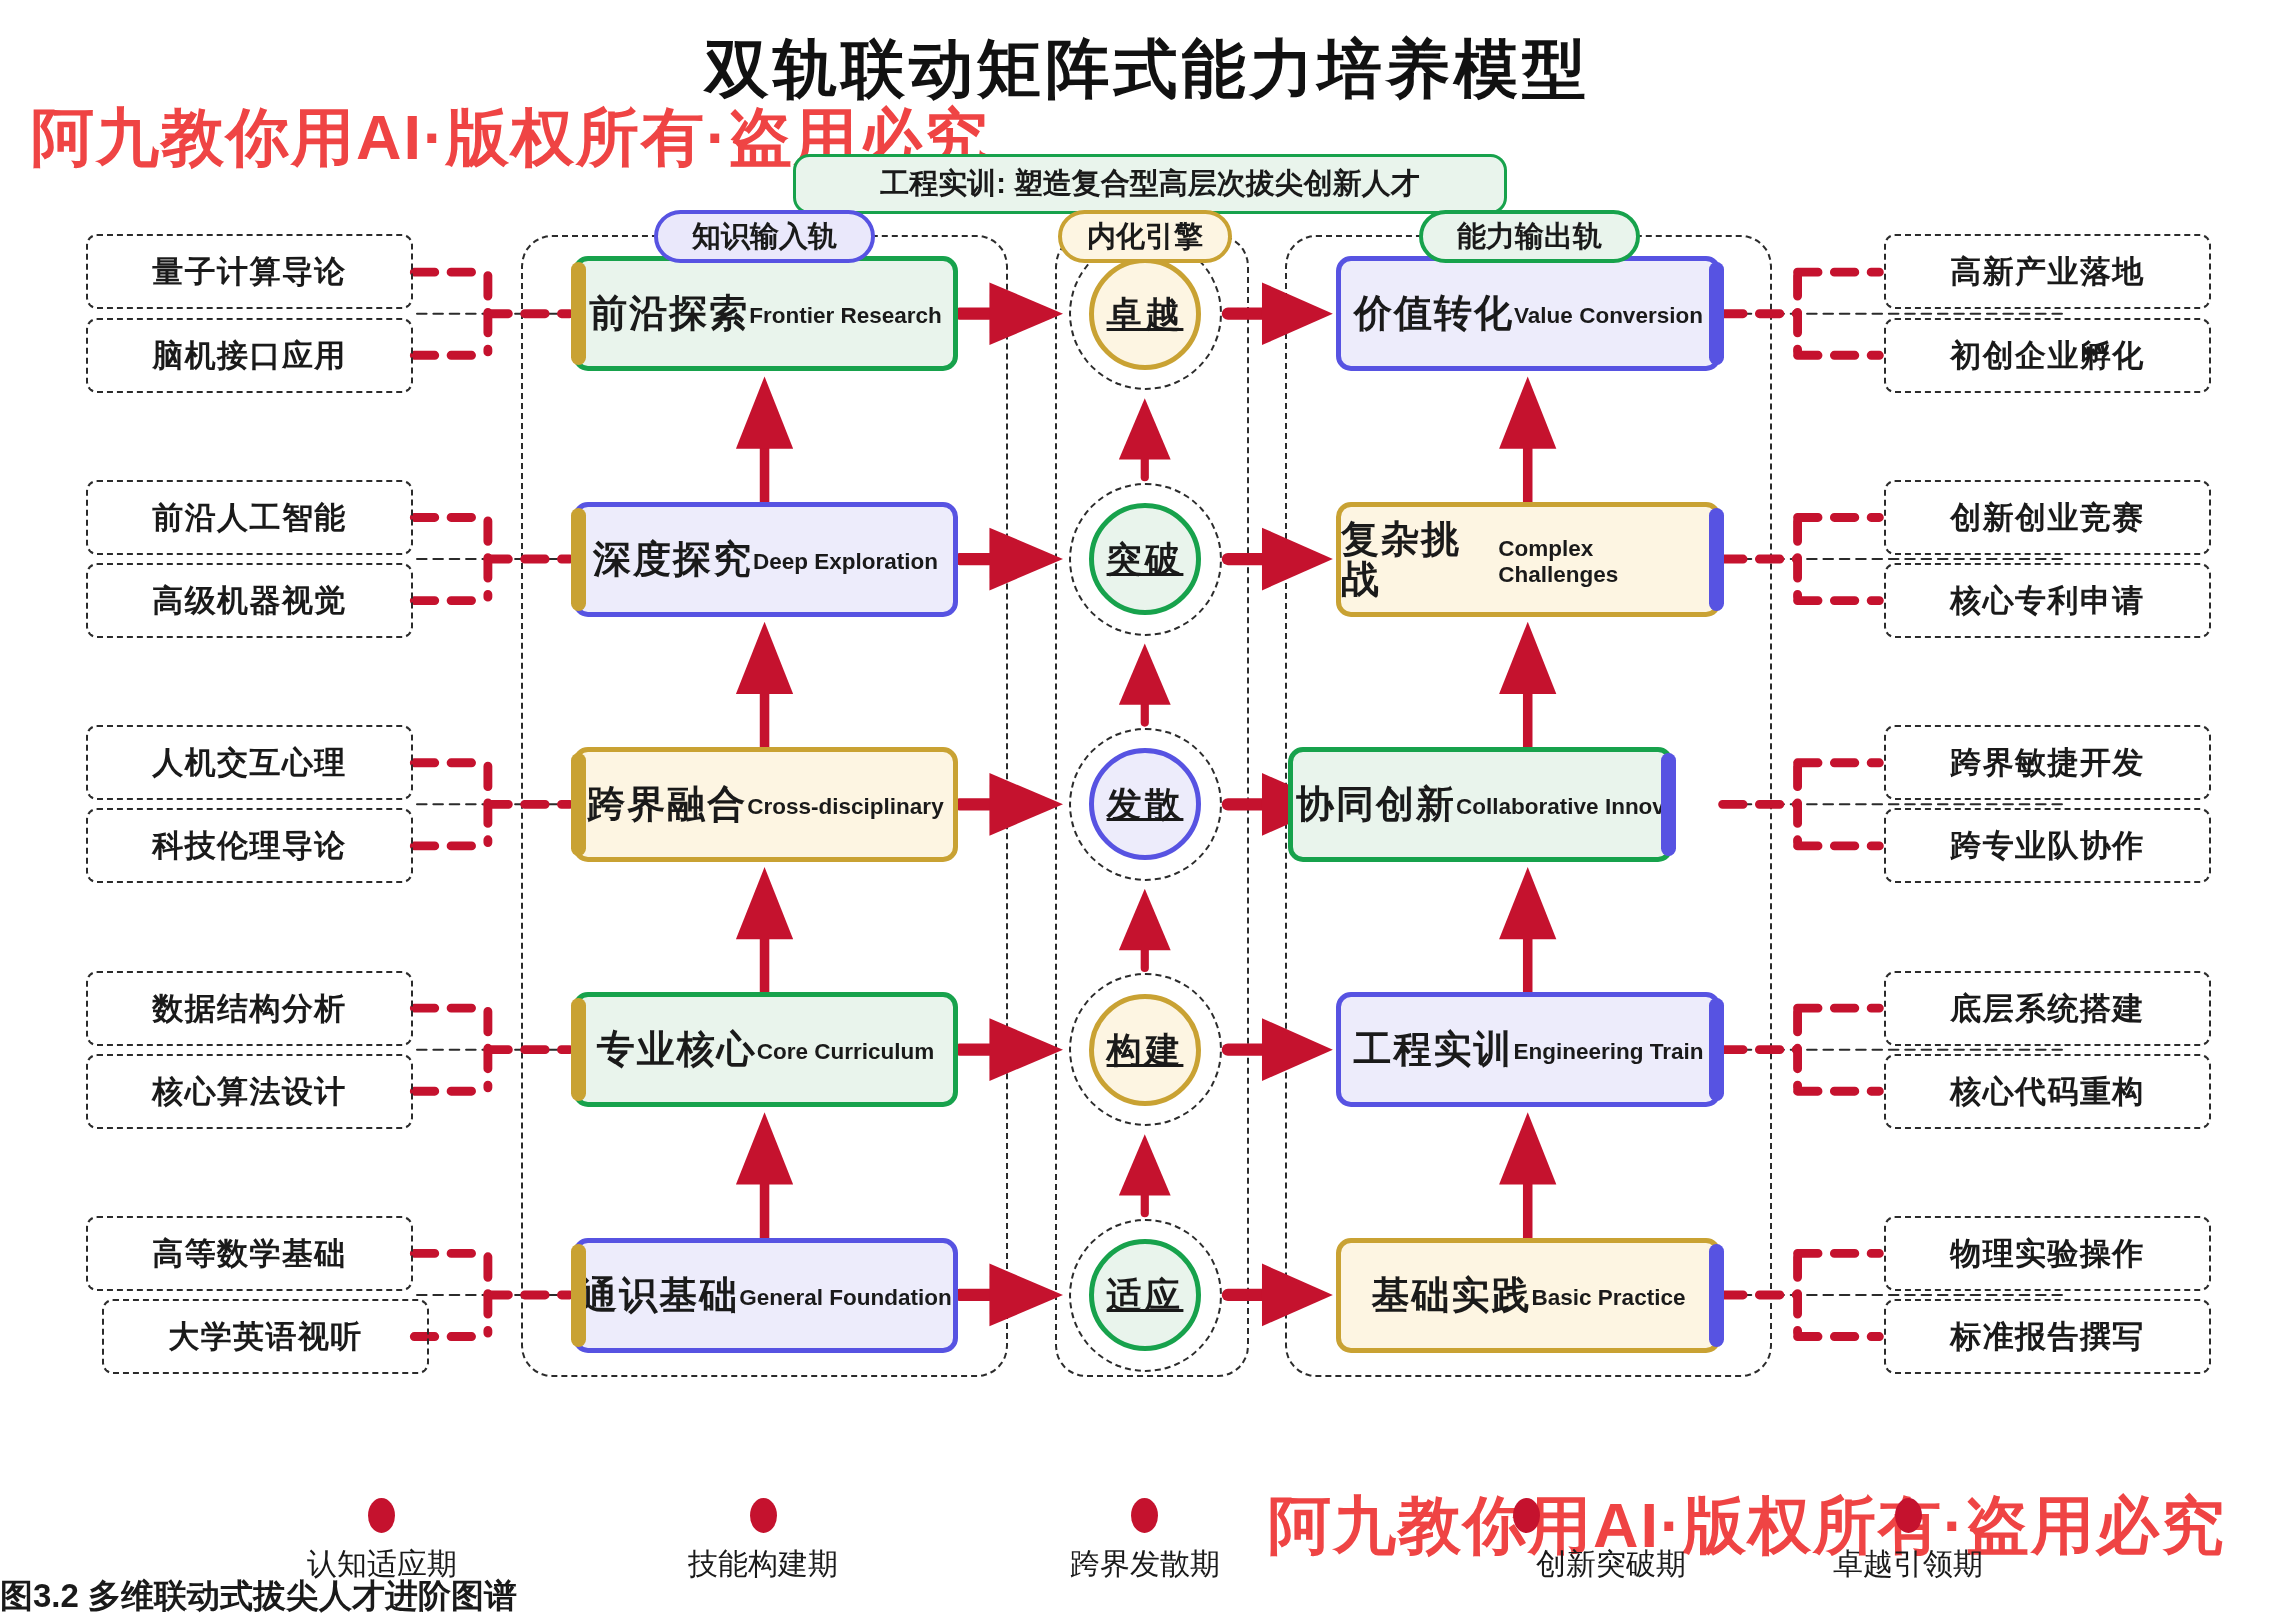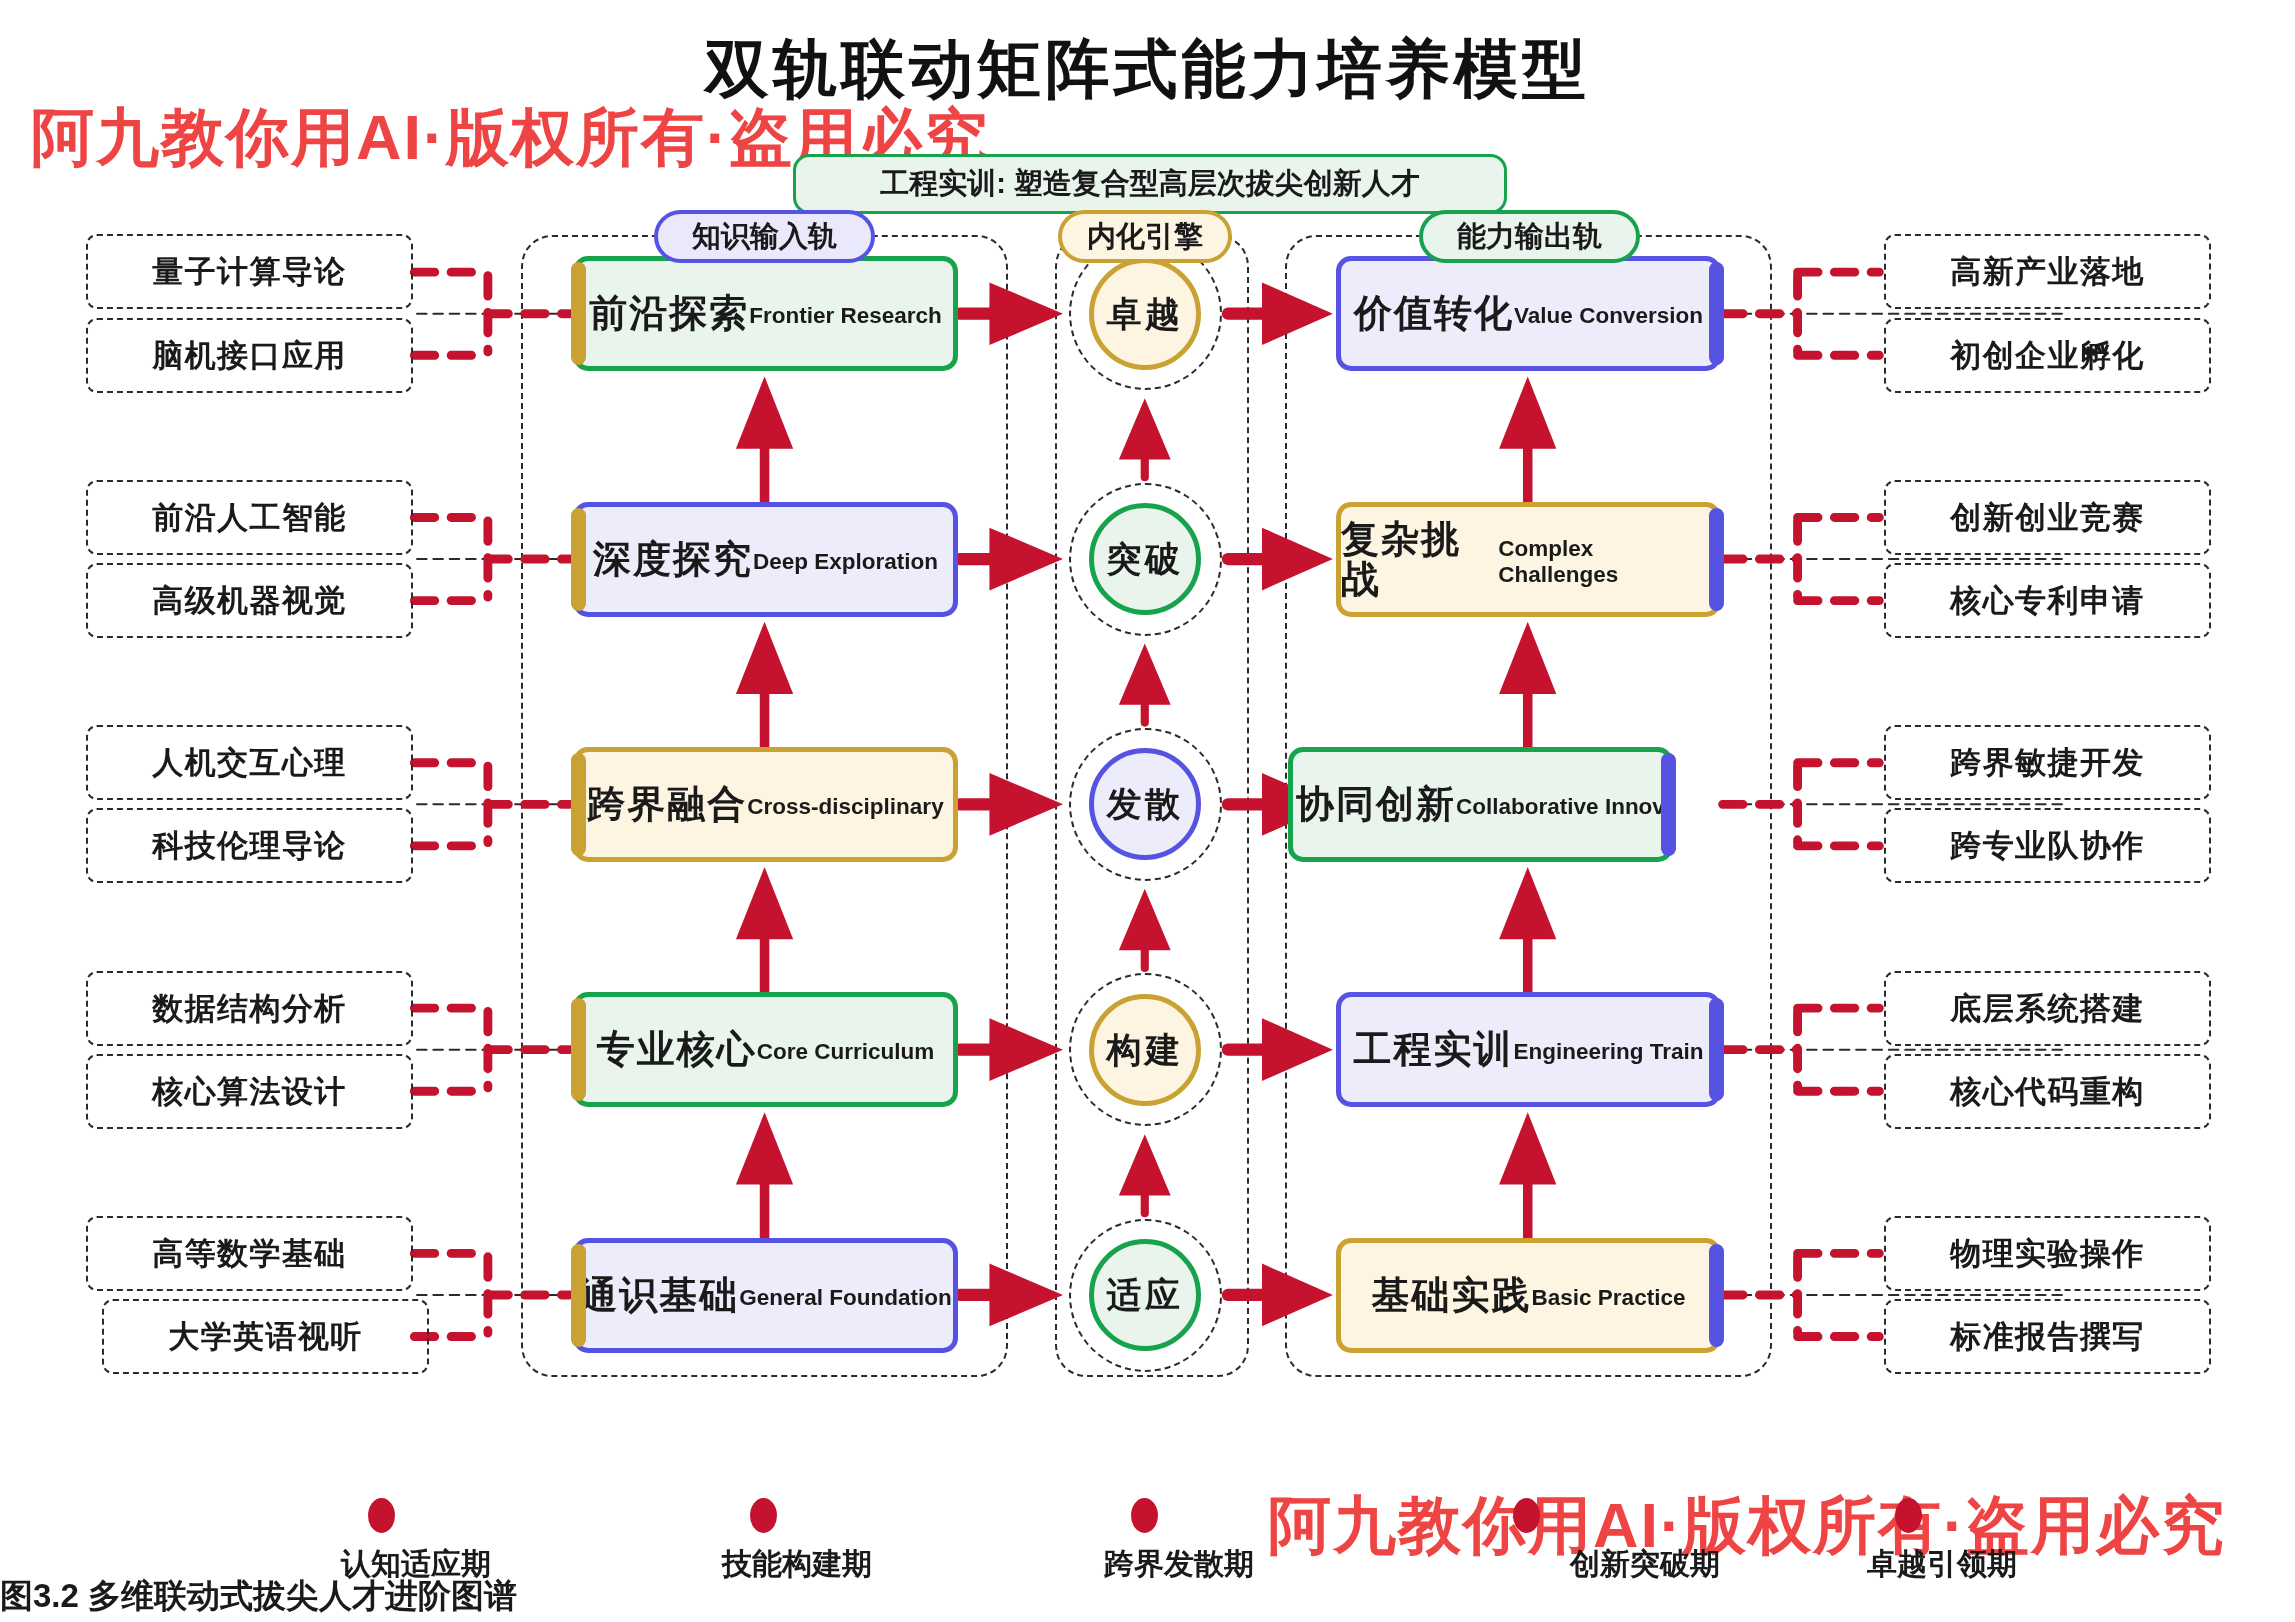--- a/index.html
+++ b/index.html
@@ -59,28 +59,28 @@
     border-radius:8.2px;background:var(--gold)}
   .acc-r::before{content:"";position:absolute;right:-7.5px;top:1.4px;bottom:1.4px;width:15px;
     border-radius:8.2px;background:var(--purple)}
   .ring{
     position:absolute;width:153px;height:153px;z-index:3;
     border:2px dashed #2b2b2b;border-radius:50%;
   }
   .circ{
     position:absolute;width:112px;height:112px;z-index:3;border-radius:50%;border:5.5px solid;
     display:flex;align-items:center;justify-content:center;
-    font-size:35px;font-weight:900;letter-spacing:3.4px;
+    font-size:35px;font-weight:900;letter-spacing:3.4px;text-decoration:underline;
   }
   .c-green{border-color:var(--green);background:var(--mint)}
   .c-purple{border-color:var(--purple);background:var(--lavender)}
   .c-gold{border-color:var(--gold);background:var(--cream)}
   #wires{position:absolute;left:0;top:0;z-index:2}
   .legend-dot{position:absolute;width:27px;height:35px;border-radius:50%;background:var(--red);z-index:3}
-  .legend-label{position:absolute;width:218px;text-align:right;font-size:30px;font-weight:700;z-index:3}
+  .legend-label{position:absolute;width:218px;text-align:center;font-size:30px;font-weight:400;z-index:3}
   .caption{position:absolute;top:1574px;left:0;width:100%;text-align:left;
     font-size:33px;font-weight:900;z-index:3}
 </style>
 </head>
 <body>
 
 <div class="watermark" id="wm-top">阿九教你用AI·版权所有·盗用必究</div>
 <div class="watermark" id="wm-bottom">阿九教你用AI·版权所有·盗用必究</div>
 
 <div class="title">双轨联动矩阵式能力培养模型</div>

